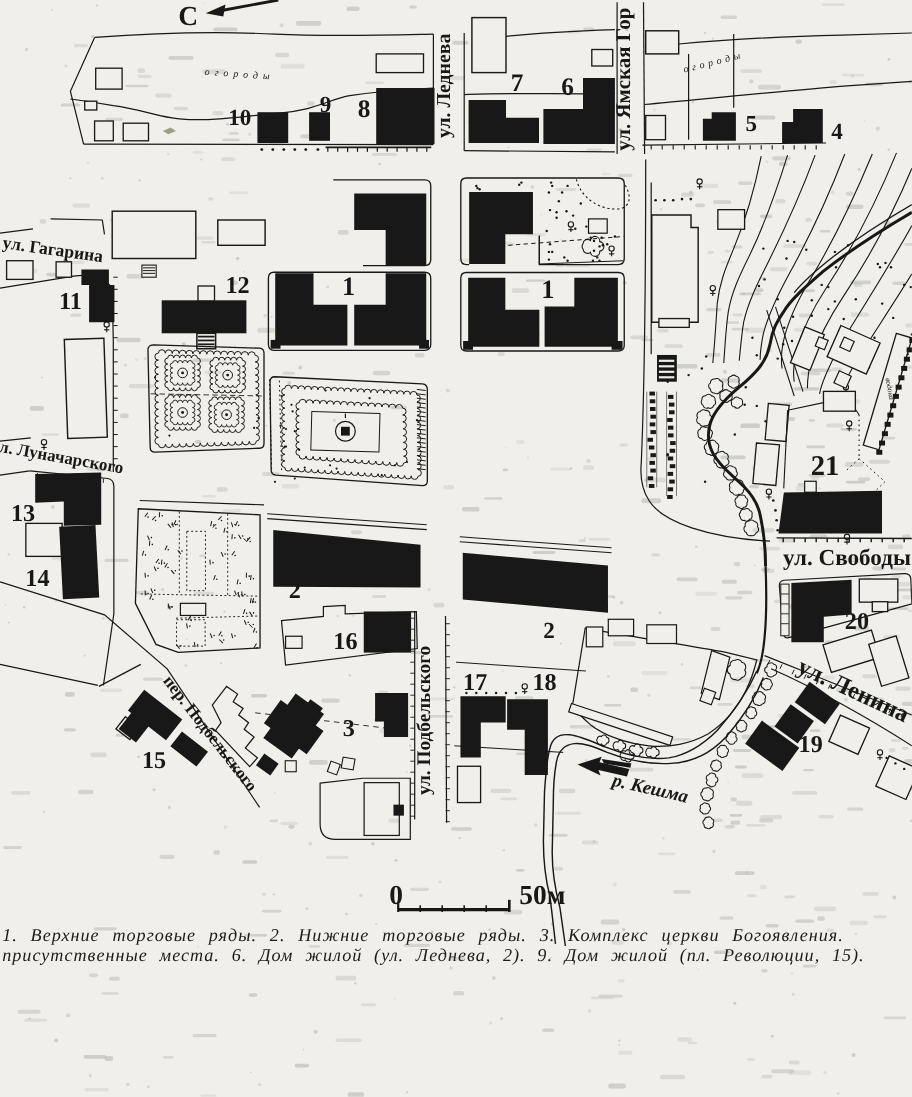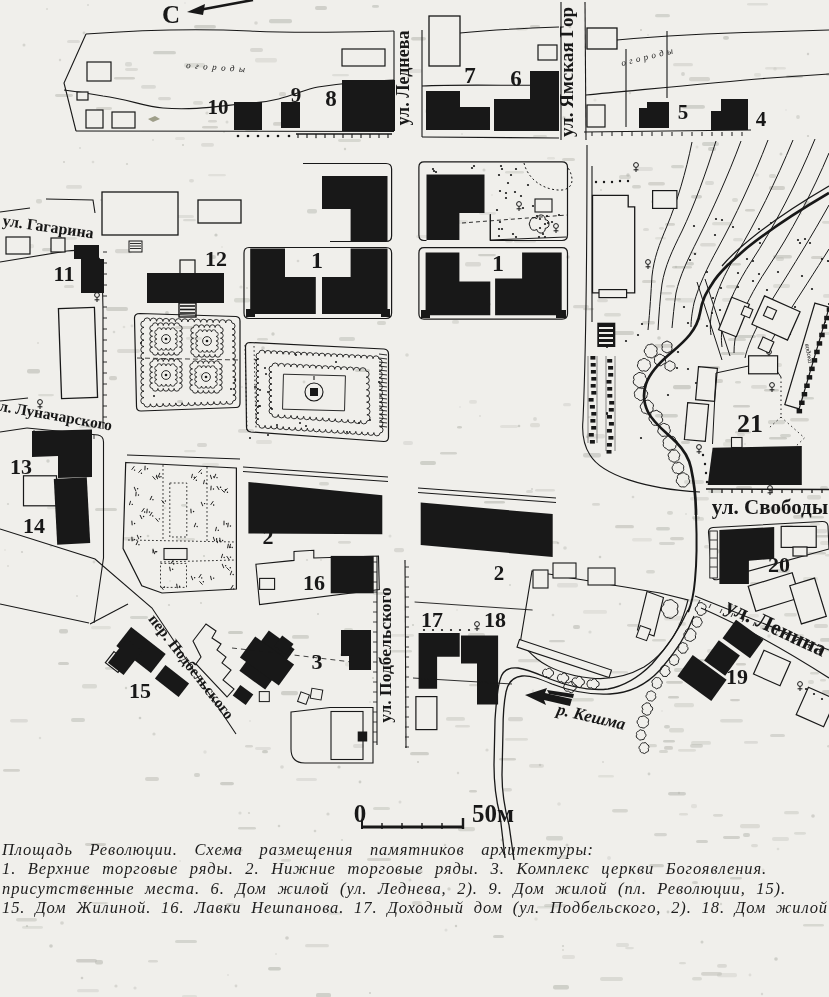--- a/index.html
+++ b/index.html
@@ -1835,17 +1835,15 @@
 <line x1="402" y1="823" x2="402" y2="829" stroke-width="1.4"></line>
 <line x1="422" y1="823" x2="422" y2="829" stroke-width="1.4"></line>
 <line x1="442" y1="823" x2="442" y2="829" stroke-width="1.4"></line>
 <line x1="463" y1="818" x2="463" y2="829" stroke-width="2.4"></line>
 <text x="360" y="822" font-size="25" font-weight="bold" text-anchor="middle" stroke="none" font-family="'Liberation Serif',serif">0</text>
 <text x="472" y="822" font-size="25" font-weight="bold" stroke="none" font-family="'Liberation Serif',serif">50м</text>
 </g>
 </svg>
 
 <div id="caption">
-<div class="cl" style="word-spacing:11.63px">Площадь Революции. Схема размещения памятников архитектуры:</div>
 <div class="cl" style="word-spacing:6.63px">1. Верхние торговые ряды. 2. Нижние торговые ряды. 3. Комплекс церкви Богоявления.</div>
 <div class="cl" style="word-spacing:5.64px">присутственные места. 6. Дом жилой (ул. Леднева, 2). 9. Дом жилой (пл. Революции, 15).</div>
-<div class="cl" style="word-spacing:4.84px">15. Дом Жилиной. 16. Лавки Нешпанова. 17. Доходный дом (ул. Подбельского, 2). 18. Дом жилой</div>
 </div>
 
 </body></html>

